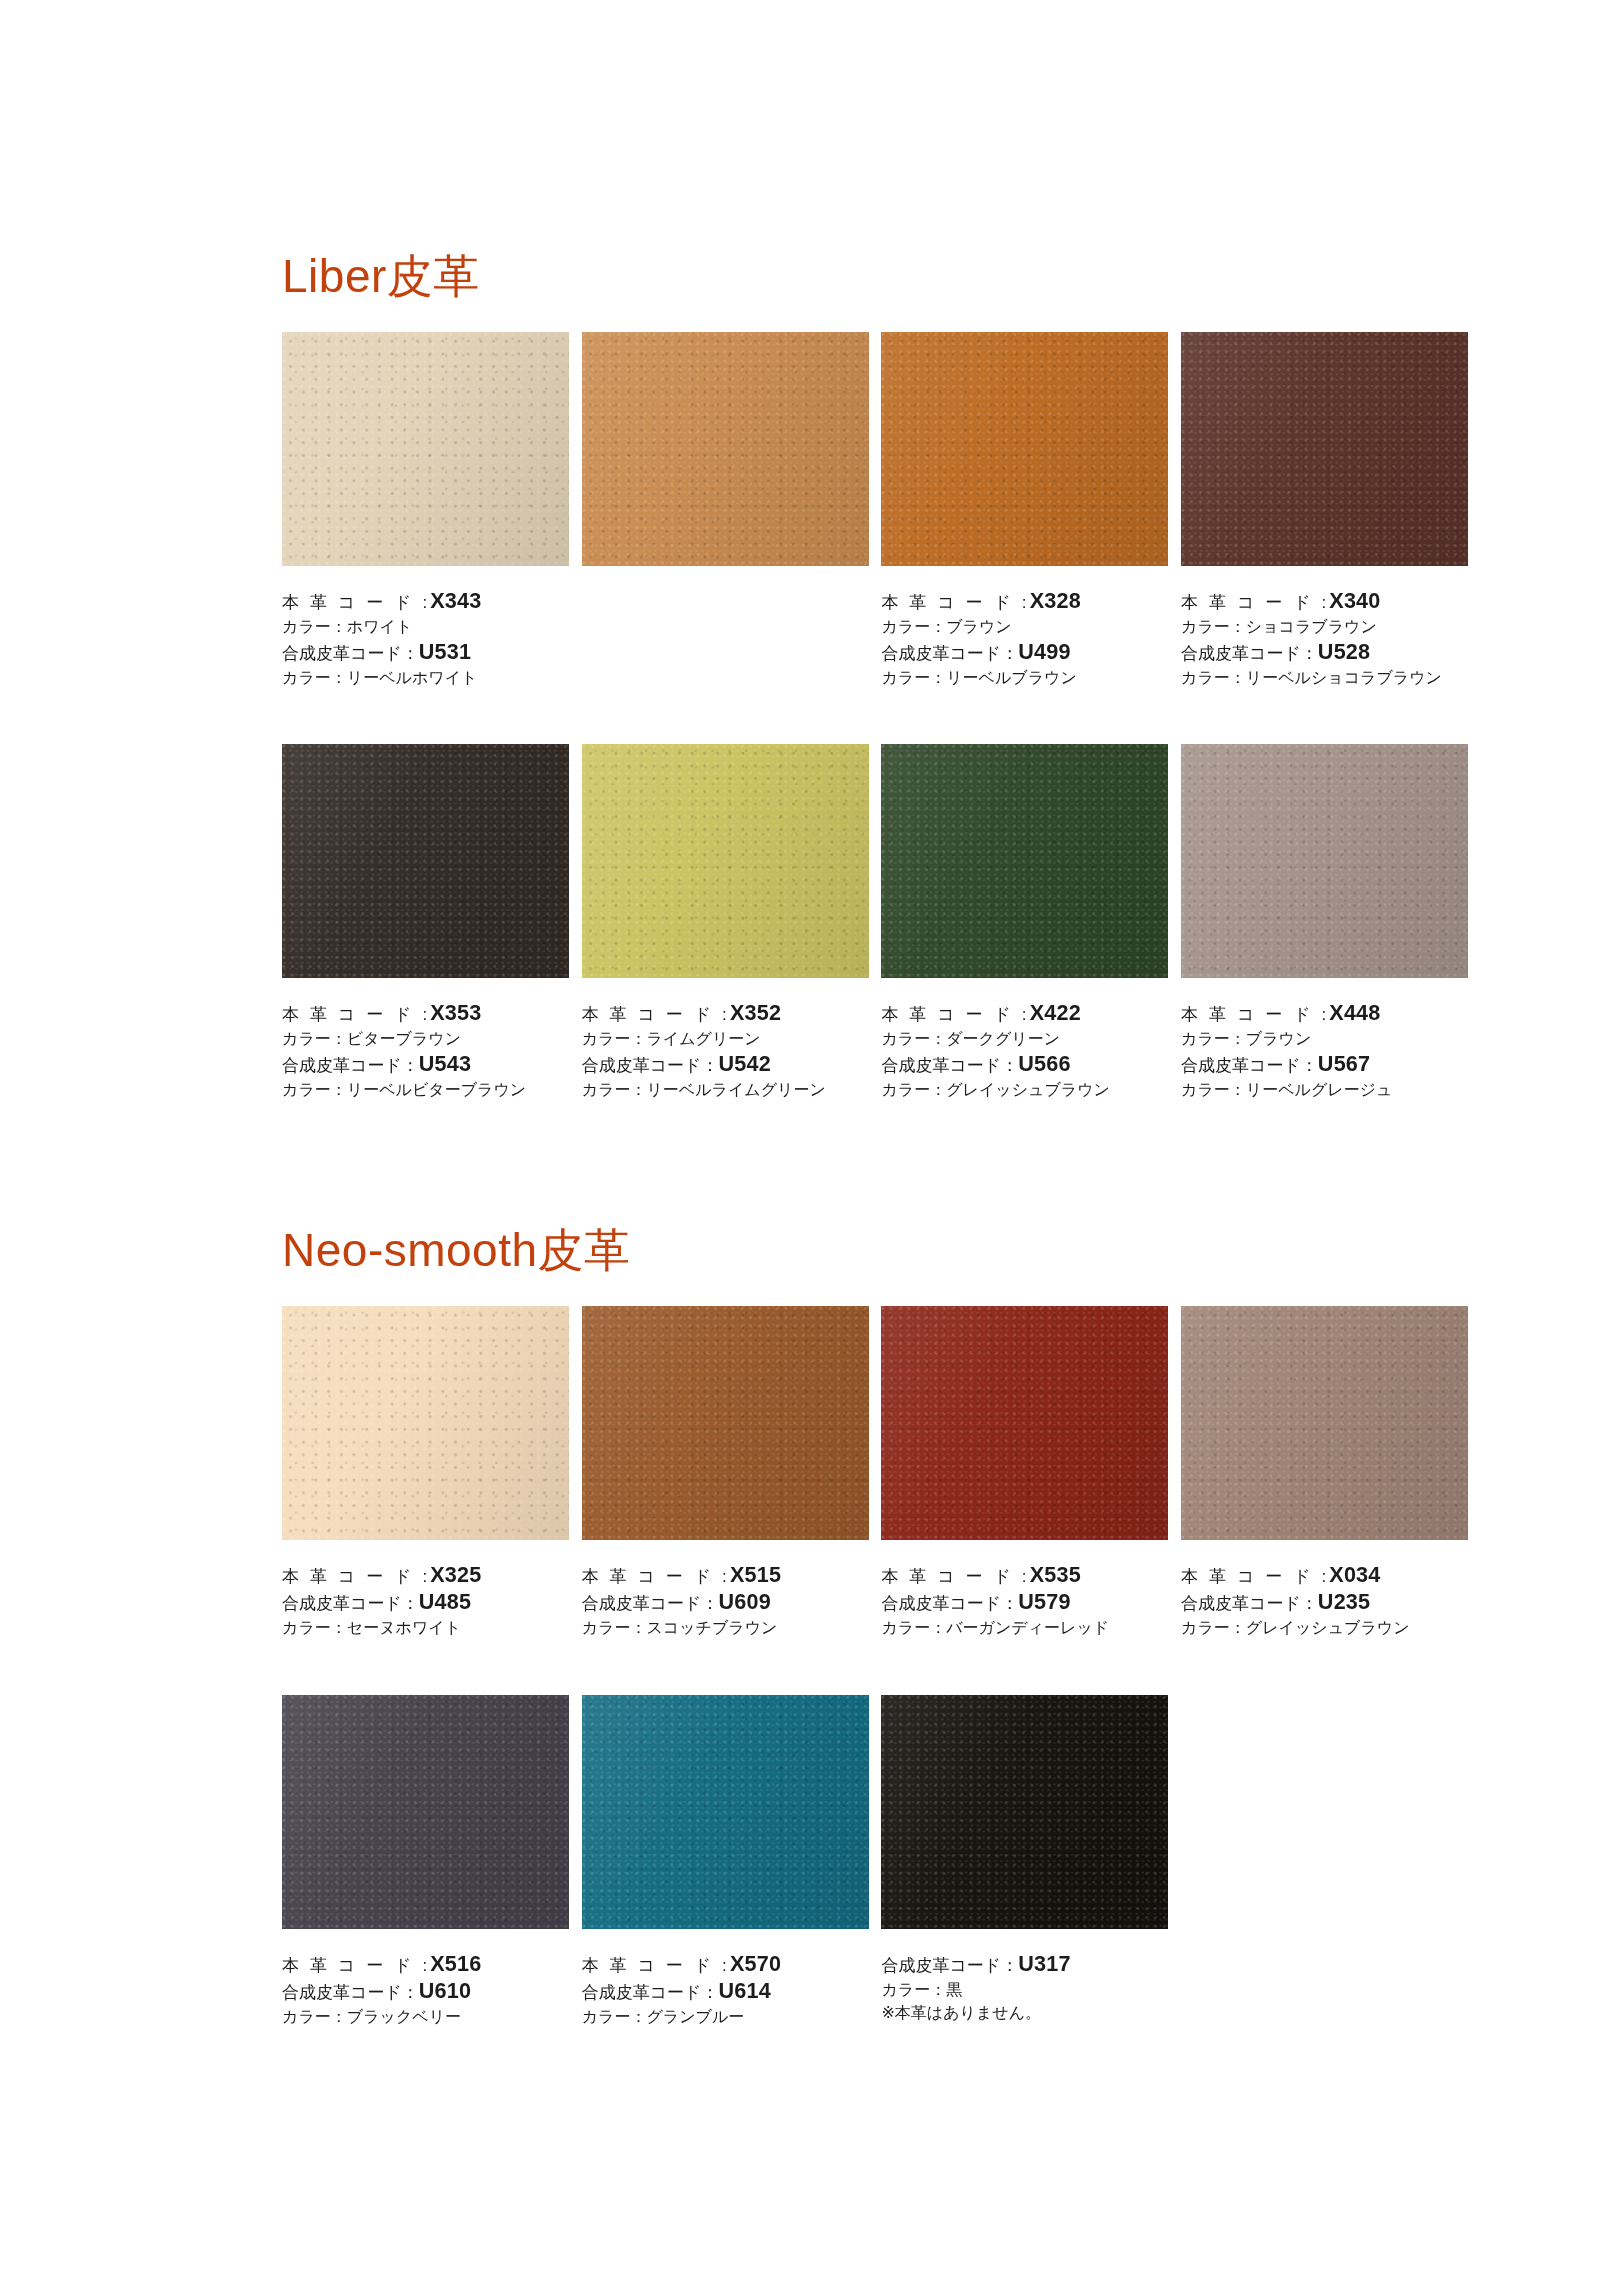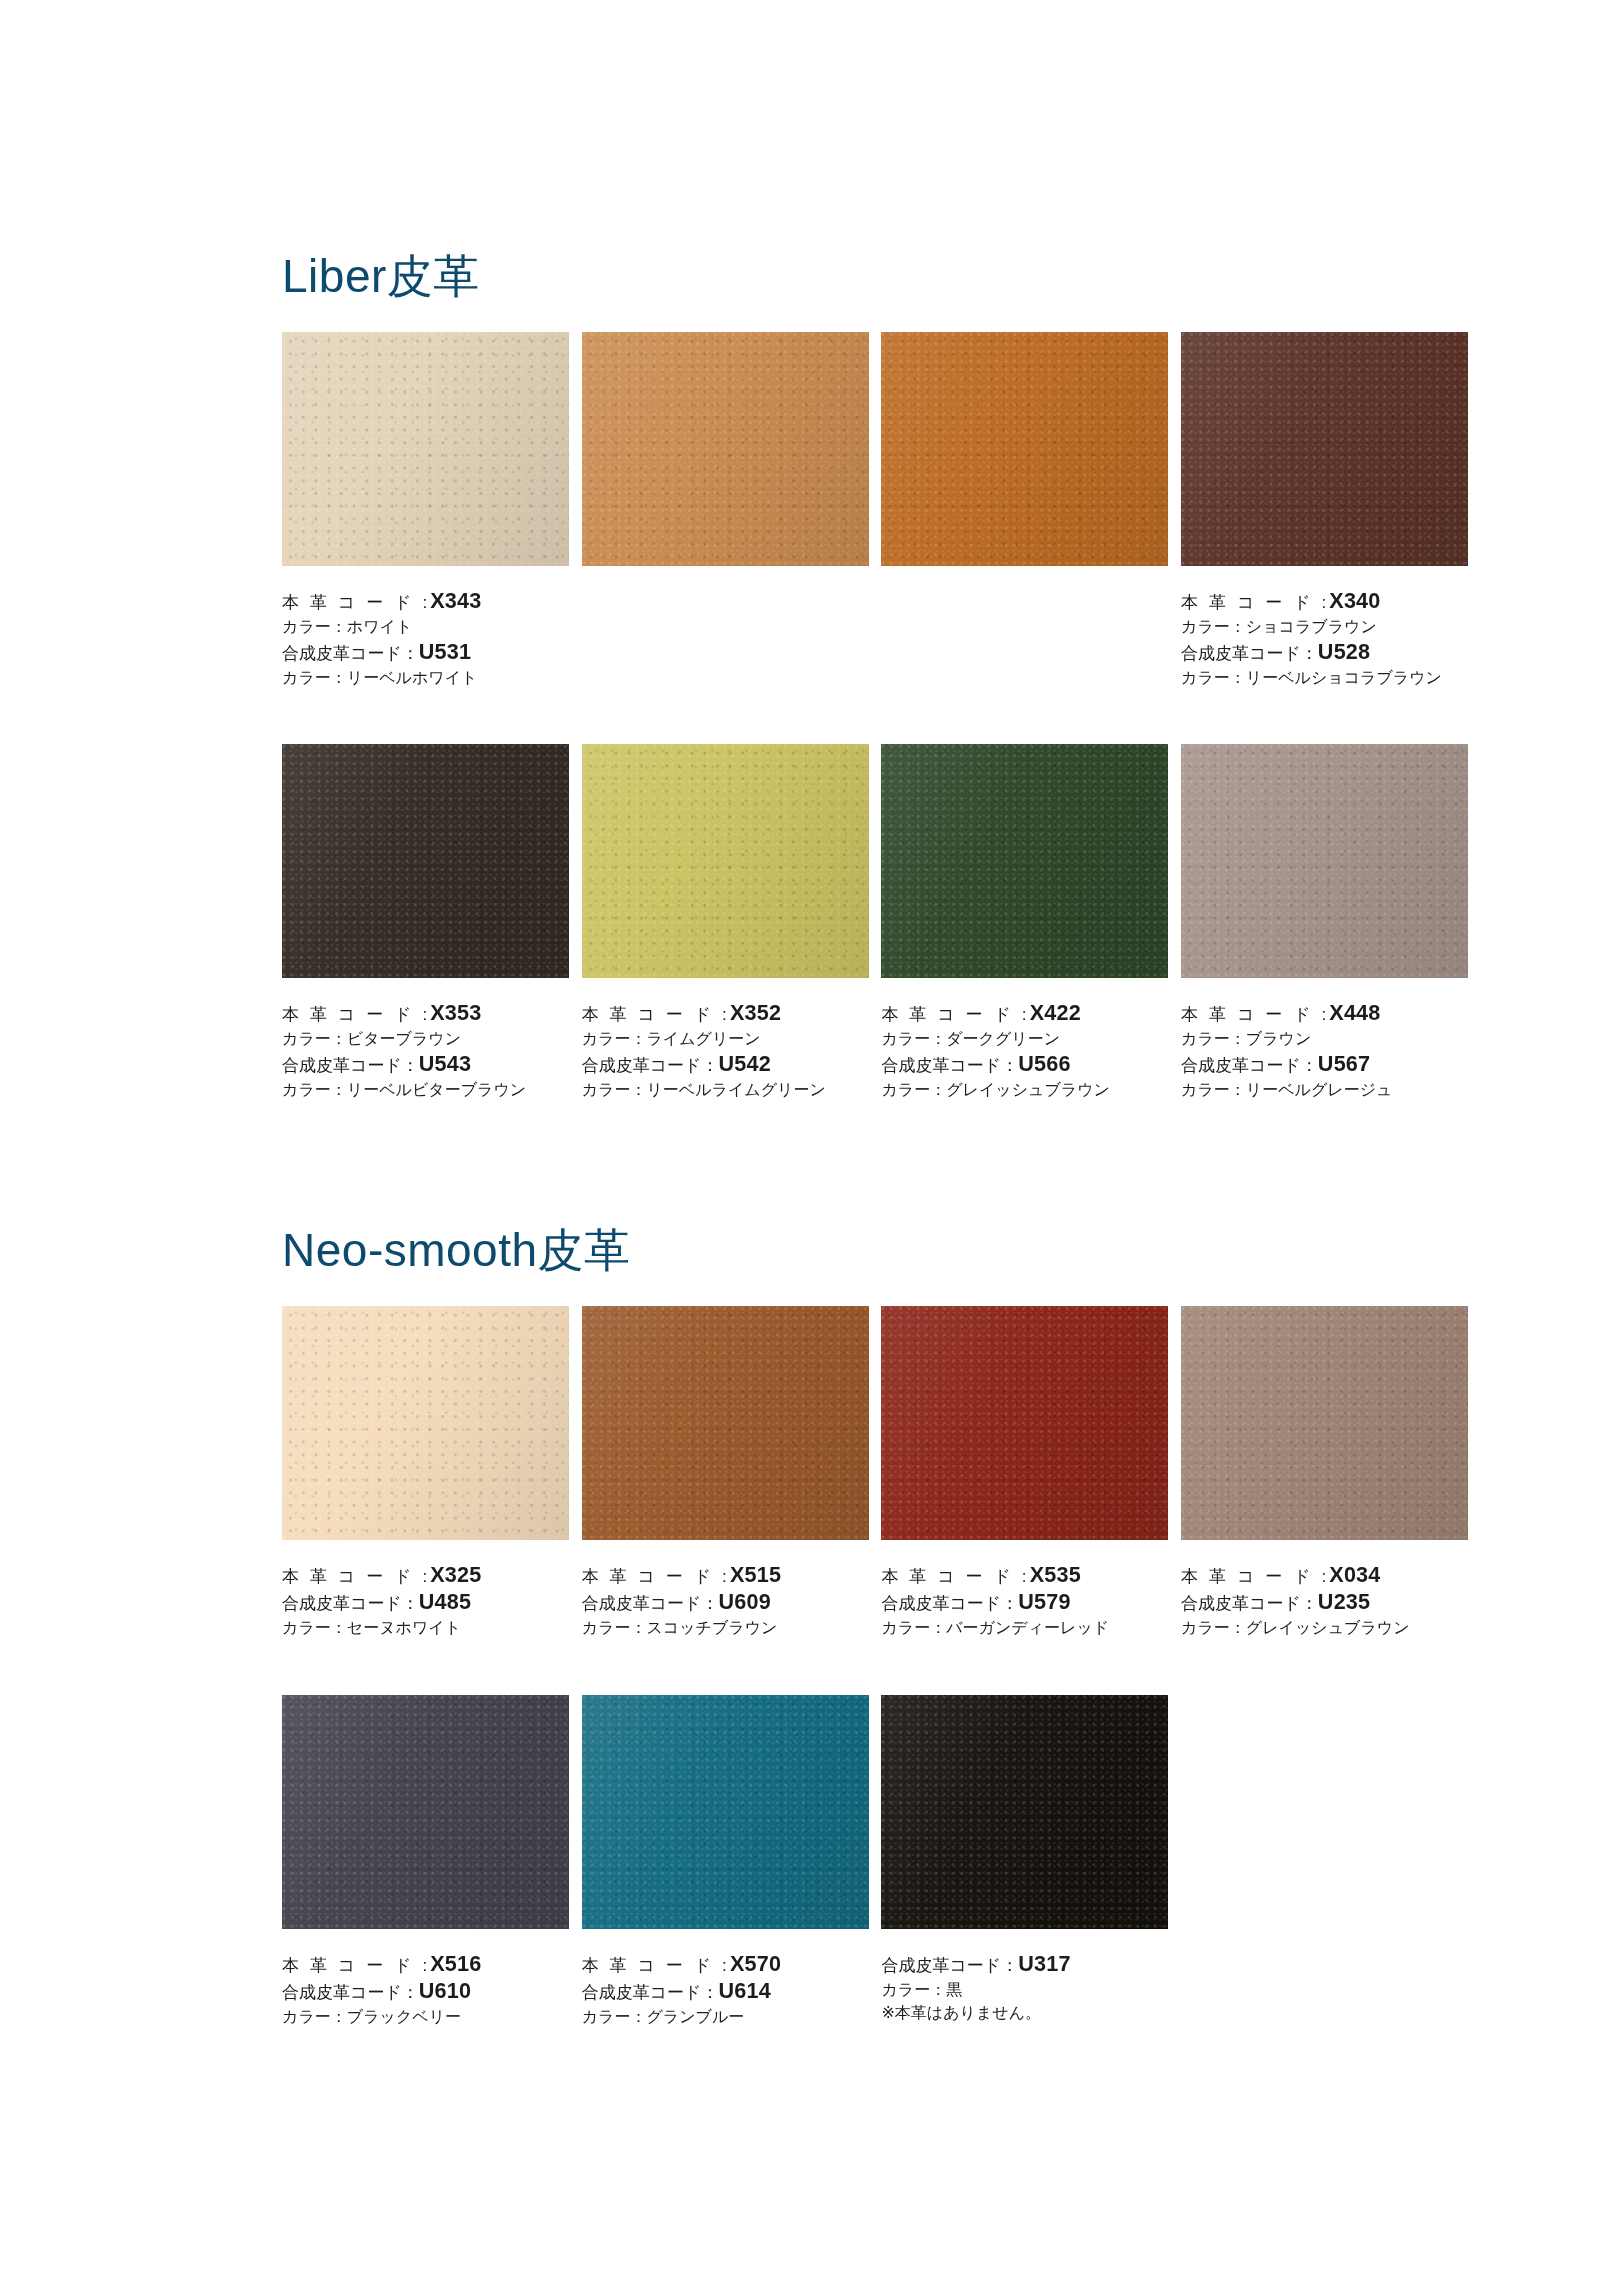--- a/index.html
+++ b/index.html
@@ -28,21 +28,21 @@
     left: 282px;
     top: 0;
     width: 1172px;
   }
 
   
   .section-title {
     font-size: 46px;
     font-weight: 400;
     letter-spacing: 0.5px;
-    color: #0c4a6e;
+    color: #c2410c;
     line-height: 1;
     margin: 0;
     padding: 0;
     white-space: nowrap;
   }
   .section {
     position: absolute;
     left: 0;
     width: 1172px;
   }
@@ -144,20 +144,30 @@
               <div class="grain"></div>
               <div class="sheen"></div>
             </div>
           </div>
 
           <div class="swatch-cell">
             <div class="swatch-chip" style="background-color: rgb(188, 106, 33);">
               <div class="grain"></div>
               <div class="sheen"></div>
             </div>
+            <div class="swatch-info">
+              <div class="info-line">
+                <span class="lbl-spaced">本 革 コ ー ド :</span><span class="code">X328</span>
+              </div>
+              <div class="info-line small">カラー：ブラウン</div>
+              <div class="info-line">
+                <span>合成皮革コード：</span><span class="code">U499</span>
+              </div>
+              <div class="info-line small">カラー：リーベルブラウン</div>
+            </div>
           </div>
 
           <div class="swatch-cell">
             <div class="swatch-chip" style="background-color: rgb(91, 50, 40);">
               <div class="grain"></div>
               <div class="sheen"></div>
             </div>
             <div class="swatch-info">
               <div class="info-line">
                 <span class="lbl-spaced">本 革 コ ー ド :</span><span class="code">X340</span>

